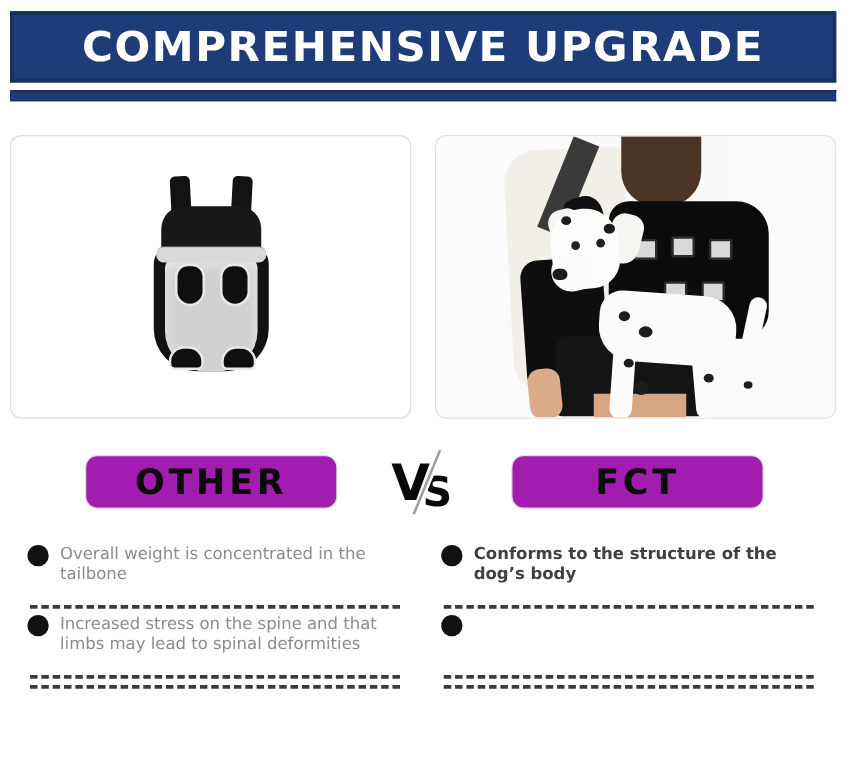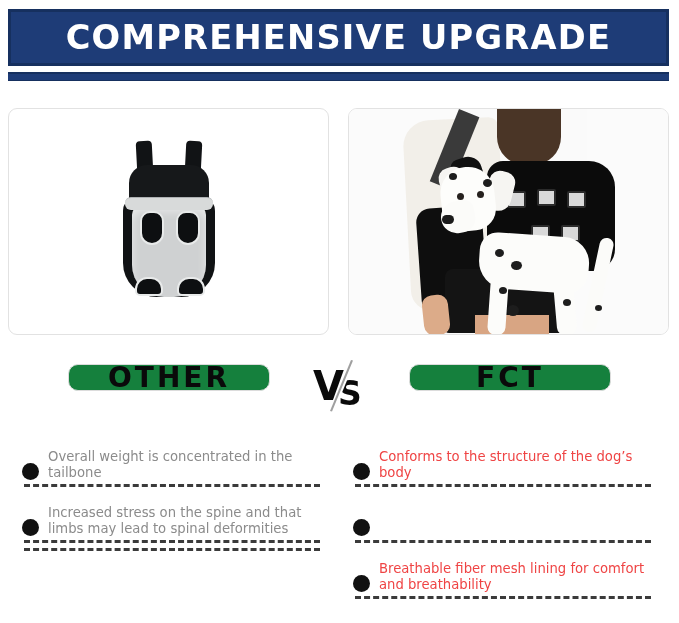--- a/index.html
+++ b/index.html
@@ -338,24 +338,24 @@
   #vs-row {
     position: absolute;
     left: 0;
     top: 362px;
     width: 679px;
     height: 48px;
   }
   .brand-pill {
     position: absolute;
     box-sizing: border-box;
-    height: 27px;
+    height: 43px;
     border: 1px solid #dcdcdc;
     border-radius: 10px;
-    background: #15803d;
+    background: #a21caf;
     display: flex;
     align-items: center;
     justify-content: center;
   }
   #pill-other { left: 68px; top: 2px; width: 202px; }
   #pill-fct   { left: 409px; top: 2px; width: 202px; }
   .brand-text {
     font-family: "DejaVu Sans", sans-serif;
     font-weight: bold;
     font-size: 28px;
@@ -383,39 +383,39 @@
   .col {
     width: 339px;
     padding-top: 4px;
     box-sizing: border-box;
   }
   .col-left  { padding-left: 22px; padding-right: 20px; }
   .col-right { padding-left: 14px; padding-right: 14px; }
 
   .feature {
     display: flex;
-    align-items: flex-end;
+    align-items: flex-start;
     min-height: 44px;
   }
   .bullet {
     flex: 0 0 auto;
     width: 17px;
     height: 17px;
     border-radius: 50%;
     background: #111111;
     margin-right: 9px;
   }
   .feature-text {
     font-family: "DejaVu Sans", sans-serif;
     font-size: 13.2px;
     line-height: 15.5px;
     font-weight: normal;
   }
   .col-left .feature-text  { color: #8b8b8b; }
-  .col-right .feature-text { color: #ef4444; font-weight: normal; }
+  .col-right .feature-text { color: #404040; font-weight: bold; }
 
   .divider {
     height: 0;
     border-top: 3px dashed #3b3b3b;
     margin: 4px 0 5px 2px;
   }
   .col-left .divider  { width: 296px; }
   .col-right .divider { width: 296px; }
 </style>
 </head>
@@ -529,19 +529,15 @@
       <span class="bullet"></span>
       <span class="feature-text">Conforms to the structure of the dog’s body</span>
     </div>
     <div class="divider"></div>
 
     <div class="feature">
       <span class="bullet"></span>
     </div>
     <div class="divider"></div>
 
-    <div class="feature">
-      <span class="bullet"></span>
-      <span class="feature-text">Breathable fiber mesh lining for comfort and breathability</span>
-    </div>
     <div class="divider"></div>
   </div>
 </div>
 
 </body></html>

